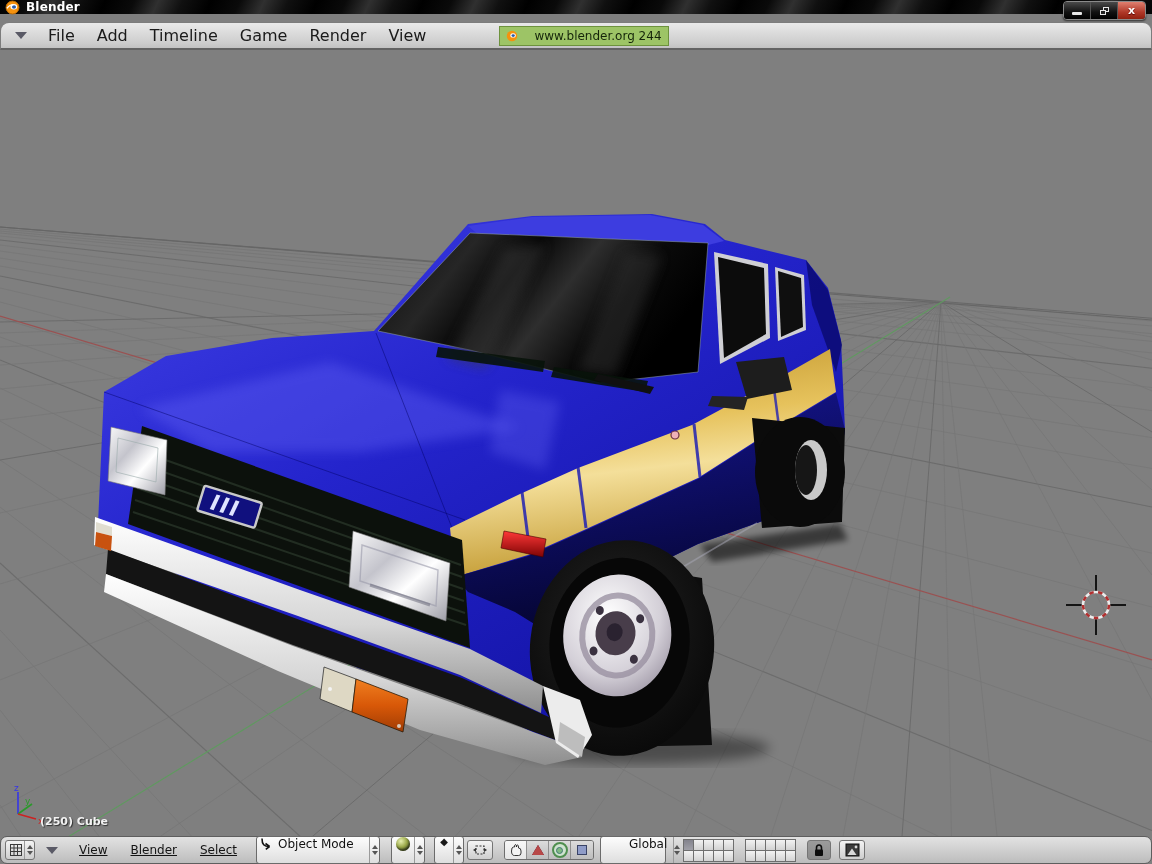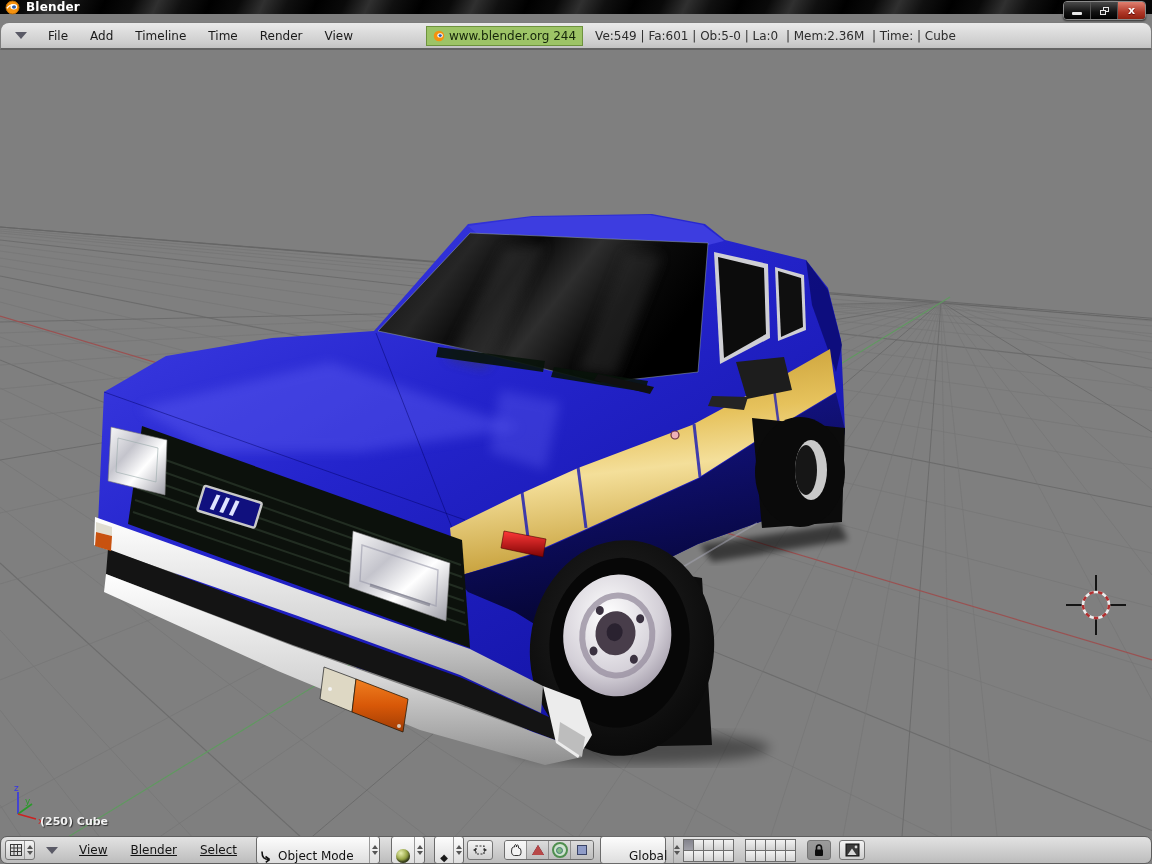--- a/index.html
+++ b/index.html
@@ -35,22 +35,22 @@
   
   .menubar{
     position:absolute;top:22px;left:0;right:0;height:28px;box-sizing:border-box;
     background:linear-gradient(#e9e9e9,#cdcdcd 80%,#c2c2c2);
     border:1px solid #7c7c7c;border-bottom:2px solid #636363;
     border-radius:9px 9px 0 0;
     display:flex;align-items:center;
   }
   .tri-down{width:0;height:0;border-left:6px solid transparent;border-right:6px solid transparent;
     border-top:7px solid #5a5a66;margin:0 10px 0 14px;}
-  .menu-item{font-size:12px;color:#1a1a1a;padding:0 11px;cursor:default;}
-  .badge{display:flex;align-items:center;gap:4px;height:18px;
+  .menu-item{font-size:16px;color:#1a1a1a;padding:0 11px;cursor:default;}
+  .badge{display:flex;align-items:center;gap:16px;height:18px;
     background:#9dc466;border:1px solid #6d923d;padding:0 6px;margin-left:62px;
     font-size:12px;color:#15250a;}
   .badge .app-logo{width:12px;height:12px;margin:0;}
   .stats{font-size:12px;color:#2d2d2d;margin-left:12px;white-space:pre;}
   
   .viewport{position:absolute;top:50px;left:0;width:1152px;height:786px;background:#7f7f7f;}
   .viewport svg.scene{position:absolute;left:0;top:0;}
   .gizmo{position:absolute;left:8px;bottom:10px;width:42px;height:44px;}
   .gizmo text{font-size:9px;}
   .obj-label{position:absolute;left:40px;bottom:8px;color:#f2f2f2;font-size:11px;
@@ -65,21 +65,21 @@
   .fbtn{height:20px;background:linear-gradient(#f4f4f4,#cecece);border:1px solid #757575;
     border-radius:3px;display:flex;align-items:center;box-sizing:border-box;}
   .fbtn.pressed{background:linear-gradient(#9b9b9b,#8b8b8b);}
   .stepper{width:10px;height:100%;border-left:1px solid #9a9a9a;display:flex;flex-direction:column;
     align-items:center;justify-content:center;gap:2px;box-sizing:border-box;}
   .st-up{width:0;height:0;border-left:3px solid transparent;border-right:3px solid transparent;border-bottom:4px solid #555;}
   .st-dn{width:0;height:0;border-left:3px solid transparent;border-right:3px solid transparent;border-top:4px solid #555;}
   .collapse-tri{width:0;height:0;border-left:6px solid transparent;border-right:6px solid transparent;
     border-top:7px solid #5a5a66;margin:0 8px;}
   .fmenu{font-size:12px;color:#141414;padding:0 10px;text-decoration:underline;}
-  .combo{display:flex;align-items:flex-end;height:28px;background:linear-gradient(#fdfdfd,#dedede);
+  .combo{display:flex;align-items:flex-start;height:28px;background:linear-gradient(#fdfdfd,#dedede);
     border:1px solid #6b6b6b;border-radius:3px;box-sizing:border-box;font-size:12px;color:#111;}
   .combo .txt{padding:0 6px 0 4px;}
   .icon-cell{display:flex;align-items:center;justify-content:center;padding:0 2px;}
   .manip-group{display:flex;height:20px;border:1px solid #6e6e6e;border-radius:3px;overflow:hidden;box-sizing:border-box;}
   .manip-btn{width:22px;height:100%;display:flex;align-items:center;justify-content:center;
     background:linear-gradient(#dcdcdc,#bdbdbd);border-right:1px solid #8f8f8f;box-sizing:border-box;}
   .manip-btn:last-child{border-right:none;}
   .manip-btn.pressed{background:linear-gradient(#f7f7f7,#e6e6e6);}
   .red-tri{width:0;height:0;border-left:6px solid transparent;border-right:6px solid transparent;
     border-bottom:10px solid #b84848;filter:drop-shadow(0 0 .5px #402);}
@@ -119,32 +119,31 @@
         <span class="win-close-glyph">x</span>
       </div>
   </div>
 </div>
 
 <div class="menubar">
   <span class="tri-down"></span>
   <span class="menu-item">File</span>
   <span class="menu-item">Add</span>
   <span class="menu-item">Timeline</span>
-  <span class="menu-item">Time</span>
+  <span class="menu-item">Game</span>
   <span class="menu-item">Render</span>
   <span class="menu-item">View</span>
   <div class="badge">
     <svg class="app-logo" viewBox="0 0 16 16">
       <circle cx="8" cy="8" r="7" fill="#f5920e"></circle>
       <ellipse cx="9.4" cy="7.2" rx="3.6" ry="2.9" fill="#fff"></ellipse>
       <ellipse cx="9.6" cy="7.4" rx="2.2" ry="1.8" fill="#2a5caa"></ellipse>
     </svg>
     <span>www.blender.org 244</span>
   </div>
-  <span class="stats">Ve:549 | Fa:601 | Ob:5-0 | La:0  | Mem:2.36M  | Time: | Cube</span>
 </div>
 
 <div class="viewport">
   <svg class="scene" width="1152" height="786" viewBox="0 50 1152 786">
     <defs>
       <linearGradient id="bodyGrad" x1="0" y1="0" x2="0.8" y2="1">
         <stop offset="0" stop-color="#4242e8"></stop>
           <stop offset=".45" stop-color="#2424cc"></stop>
           <stop offset="1" stop-color="#10109e"></stop>
       </linearGradient>

